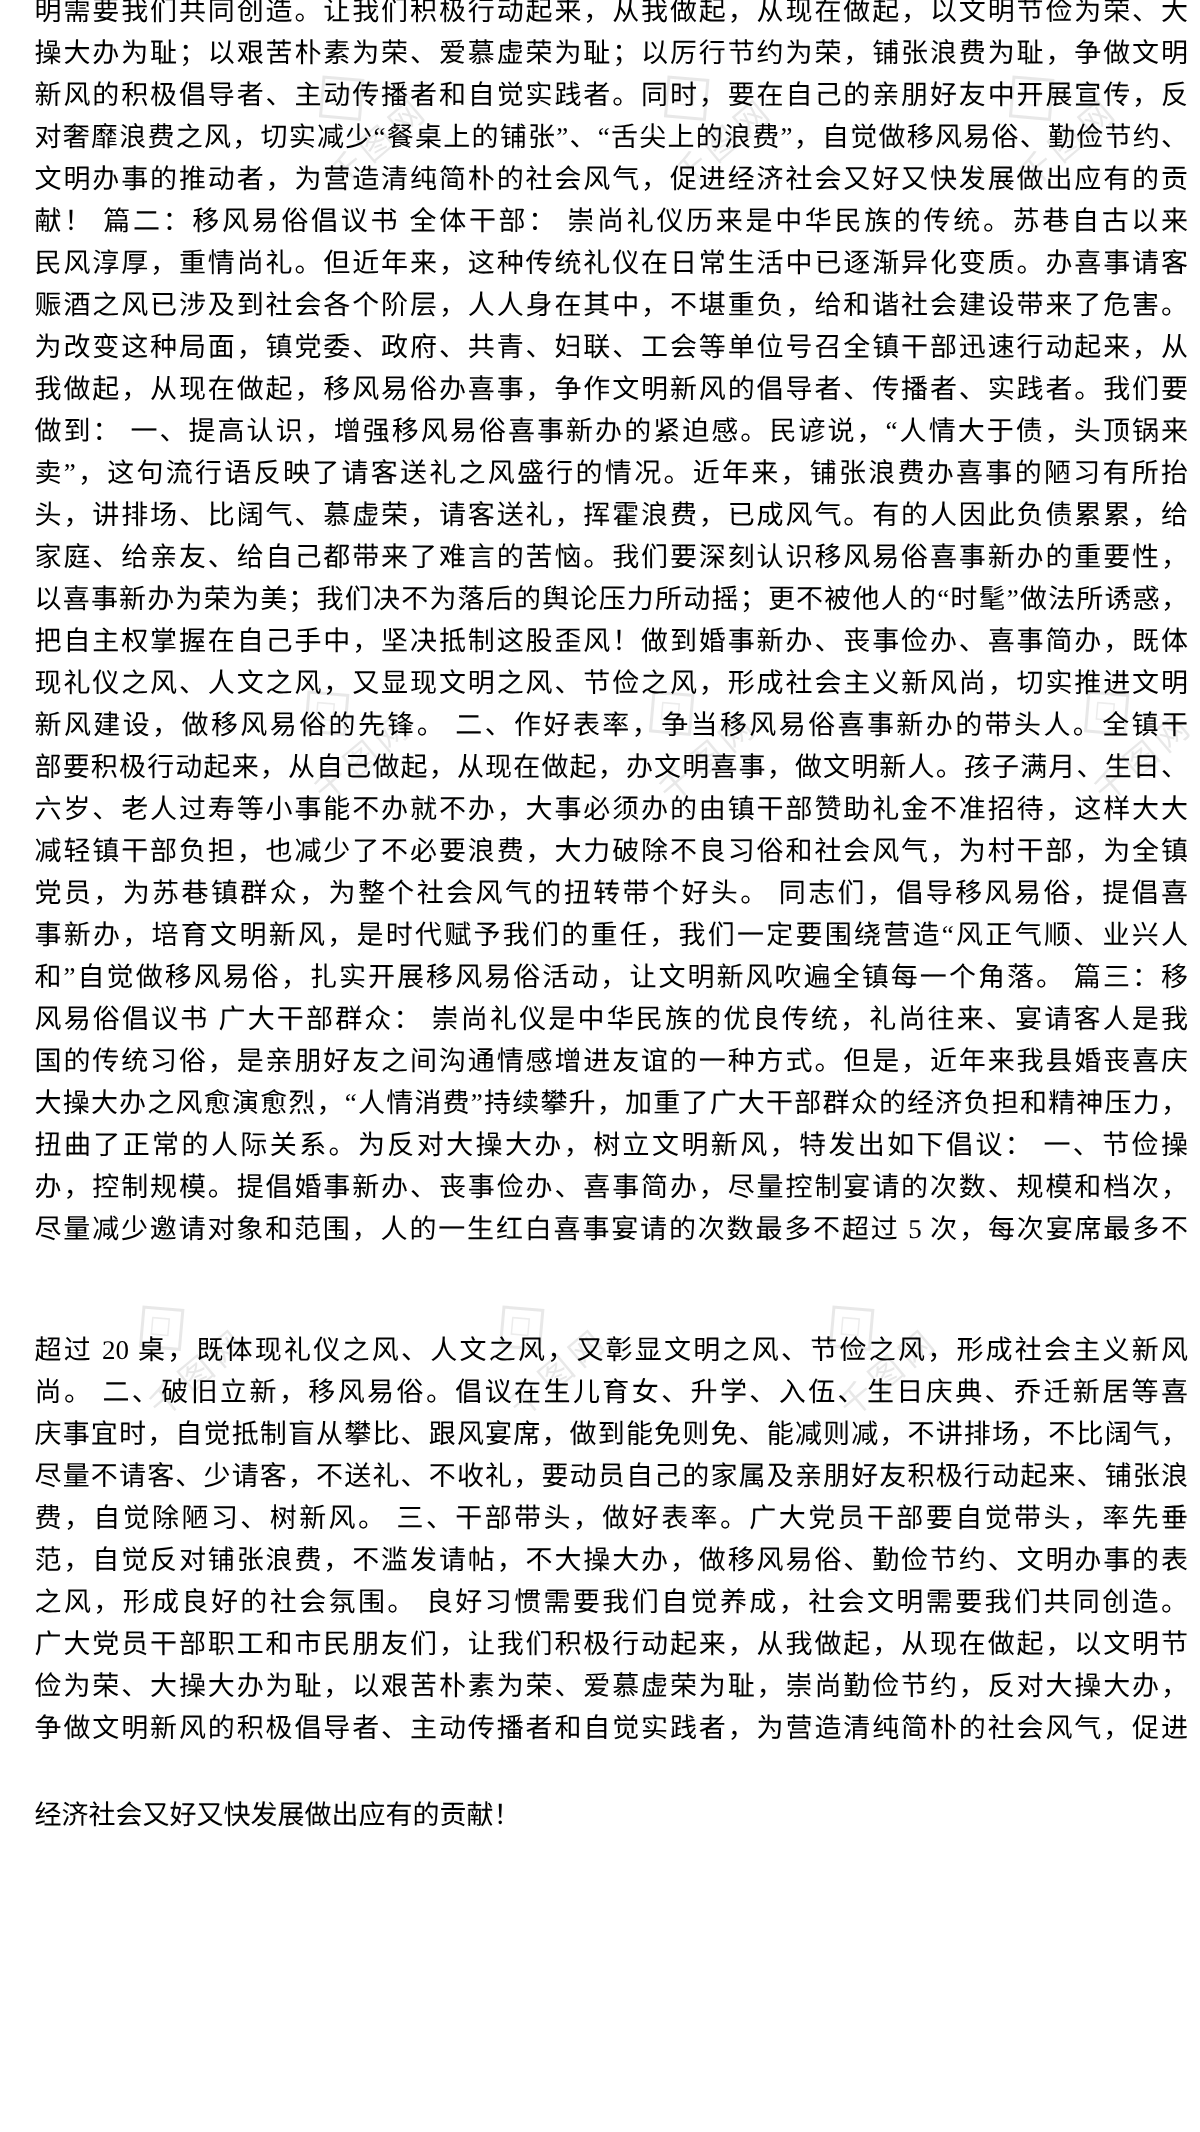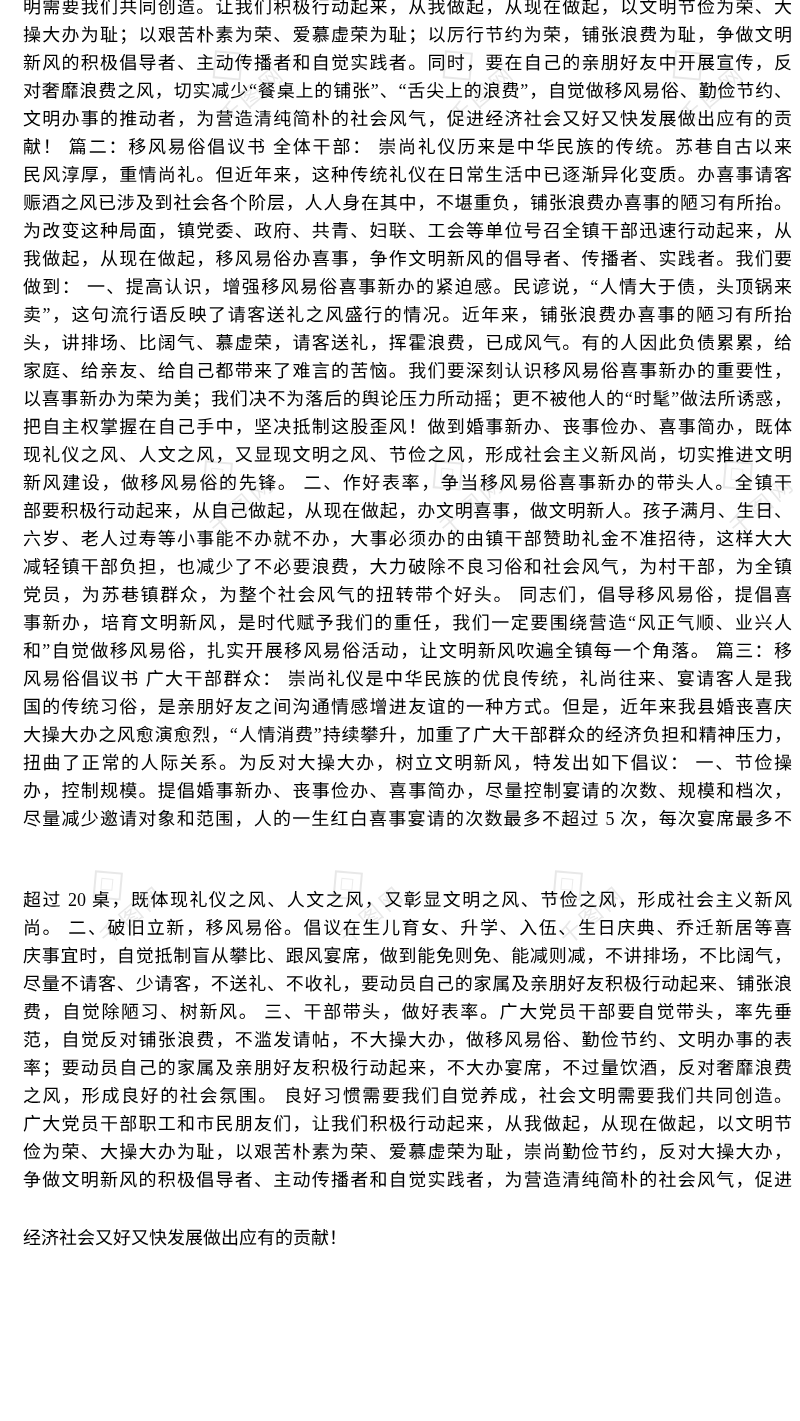--- a/index.html
+++ b/index.html
@@ -130,21 +130,21 @@
     </div>
 
   <div class="text-block" id="block1">
       <div class="line">明需要我们共同创造。让我们积极行动起来，从我做起，从现在做起，以文明节俭为荣、大</div>
       <div class="line">操大办为耻；以艰苦朴素为荣、爱慕虚荣为耻；以厉行节约为荣，铺张浪费为耻，争做文明</div>
       <div class="line">新风的积极倡导者、主动传播者和自觉实践者。同时，要在自己的亲朋好友中开展宣传，反</div>
       <div class="line">对奢靡浪费之风，切实减少“餐桌上的铺张”、“舌尖上的浪费”，自觉做移风易俗、勤俭节约、</div>
       <div class="line">文明办事的推动者，为营造清纯简朴的社会风气，促进经济社会又好又快发展做出应有的贡</div>
       <div class="line">献！ 篇二：移风易俗倡议书 全体干部： 崇尚礼仪历来是中华民族的传统。苏巷自古以来</div>
       <div class="line">民风淳厚，重情尚礼。但近年来，这种传统礼仪在日常生活中已逐渐异化变质。办喜事请客</div>
-      <div class="line">赈酒之风已涉及到社会各个阶层，人人身在其中，不堪重负，铺张浪费办喜事的陋习有所抬。</div>
+      <div class="line">赈酒之风已涉及到社会各个阶层，人人身在其中，不堪重负，给和谐社会建设带来了危害。</div>
       <div class="line">为改变这种局面，镇党委、政府、共青、妇联、工会等单位号召全镇干部迅速行动起来，从</div>
       <div class="line">我做起，从现在做起，移风易俗办喜事，争作文明新风的倡导者、传播者、实践者。我们要</div>
       <div class="line">做到： 一、提高认识，增强移风易俗喜事新办的紧迫感。民谚说，“人情大于债，头顶锅来</div>
       <div class="line">卖”，这句流行语反映了请客送礼之风盛行的情况。近年来，铺张浪费办喜事的陋习有所抬</div>
       <div class="line">头，讲排场、比阔气、慕虚荣，请客送礼，挥霍浪费，已成风气。有的人因此负债累累，给</div>
       <div class="line">家庭、给亲友、给自己都带来了难言的苦恼。我们要深刻认识移风易俗喜事新办的重要性，</div>
       <div class="line">以喜事新办为荣为美；我们决不为落后的舆论压力所动摇；更不被他人的“时髦”做法所诱惑，</div>
       <div class="line">把自主权掌握在自己手中，坚决抵制这股歪风！做到婚事新办、丧事俭办、喜事简办，既体</div>
       <div class="line">现礼仪之风、人文之风，又显现文明之风、节俭之风，形成社会主义新风尚，切实推进文明</div>
       <div class="line">新风建设，做移风易俗的先锋。 二、作好表率，争当移风易俗喜事新办的带头人。全镇干</div>
@@ -162,21 +162,20 @@
       <div class="line">尽量减少邀请对象和范围，人的一生红白喜事宴请的次数最多不超过 5 次，每次宴席最多不</div>
     </div>
 
   <div class="text-block" id="block2">
       <div class="line">超过 20 桌，既体现礼仪之风、人文之风，又彰显文明之风、节俭之风，形成社会主义新风</div>
       <div class="line">尚。 二、破旧立新，移风易俗。倡议在生儿育女、升学、入伍、生日庆典、乔迁新居等喜</div>
       <div class="line">庆事宜时，自觉抵制盲从攀比、跟风宴席，做到能免则免、能减则减，不讲排场，不比阔气，</div>
       <div class="line">尽量不请客、少请客，不送礼、不收礼，要动员自己的家属及亲朋好友积极行动起来、铺张浪</div>
       <div class="line">费，自觉除陋习、树新风。 三、干部带头，做好表率。广大党员干部要自觉带头，率先垂</div>
       <div class="line">范，自觉反对铺张浪费，不滥发请帖，不大操大办，做移风易俗、勤俭节约、文明办事的表</div>
-      <div class="line">率；要动员自己的家属及亲朋好友积极行动起来，不大办宴席，不过量饮酒，反对奢靡浪费</div>
       <div class="line">之风，形成良好的社会氛围。 良好习惯需要我们自觉养成，社会文明需要我们共同创造。</div>
       <div class="line">广大党员干部职工和市民朋友们，让我们积极行动起来，从我做起，从现在做起，以文明节</div>
       <div class="line">俭为荣、大操大办为耻，以艰苦朴素为荣、爱慕虚荣为耻，崇尚勤俭节约，反对大操大办，</div>
       <div class="line">争做文明新风的积极倡导者、主动传播者和自觉实践者，为营造清纯简朴的社会风气，促进</div>
       <div class="line short">经济社会又好又快发展做出应有的贡献！</div>
     </div>
 
 </div>
 
 </body></html>

